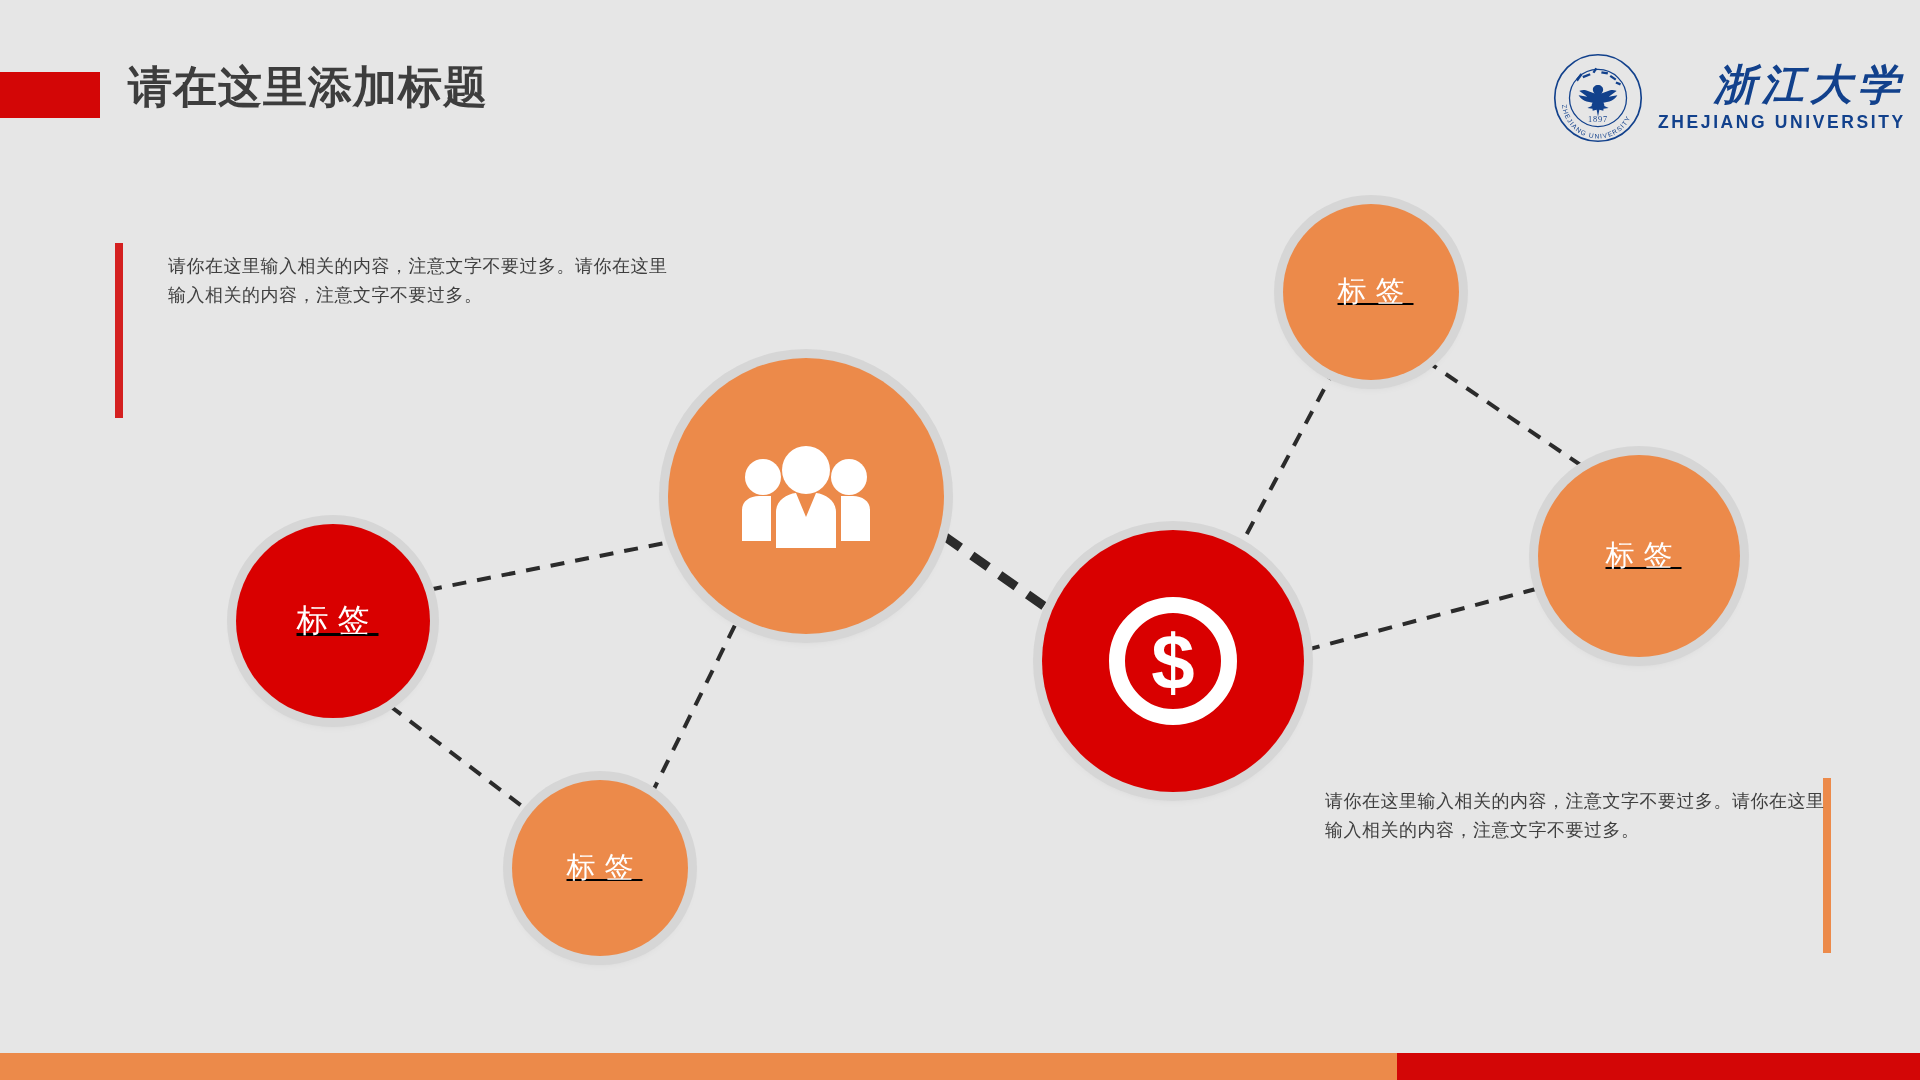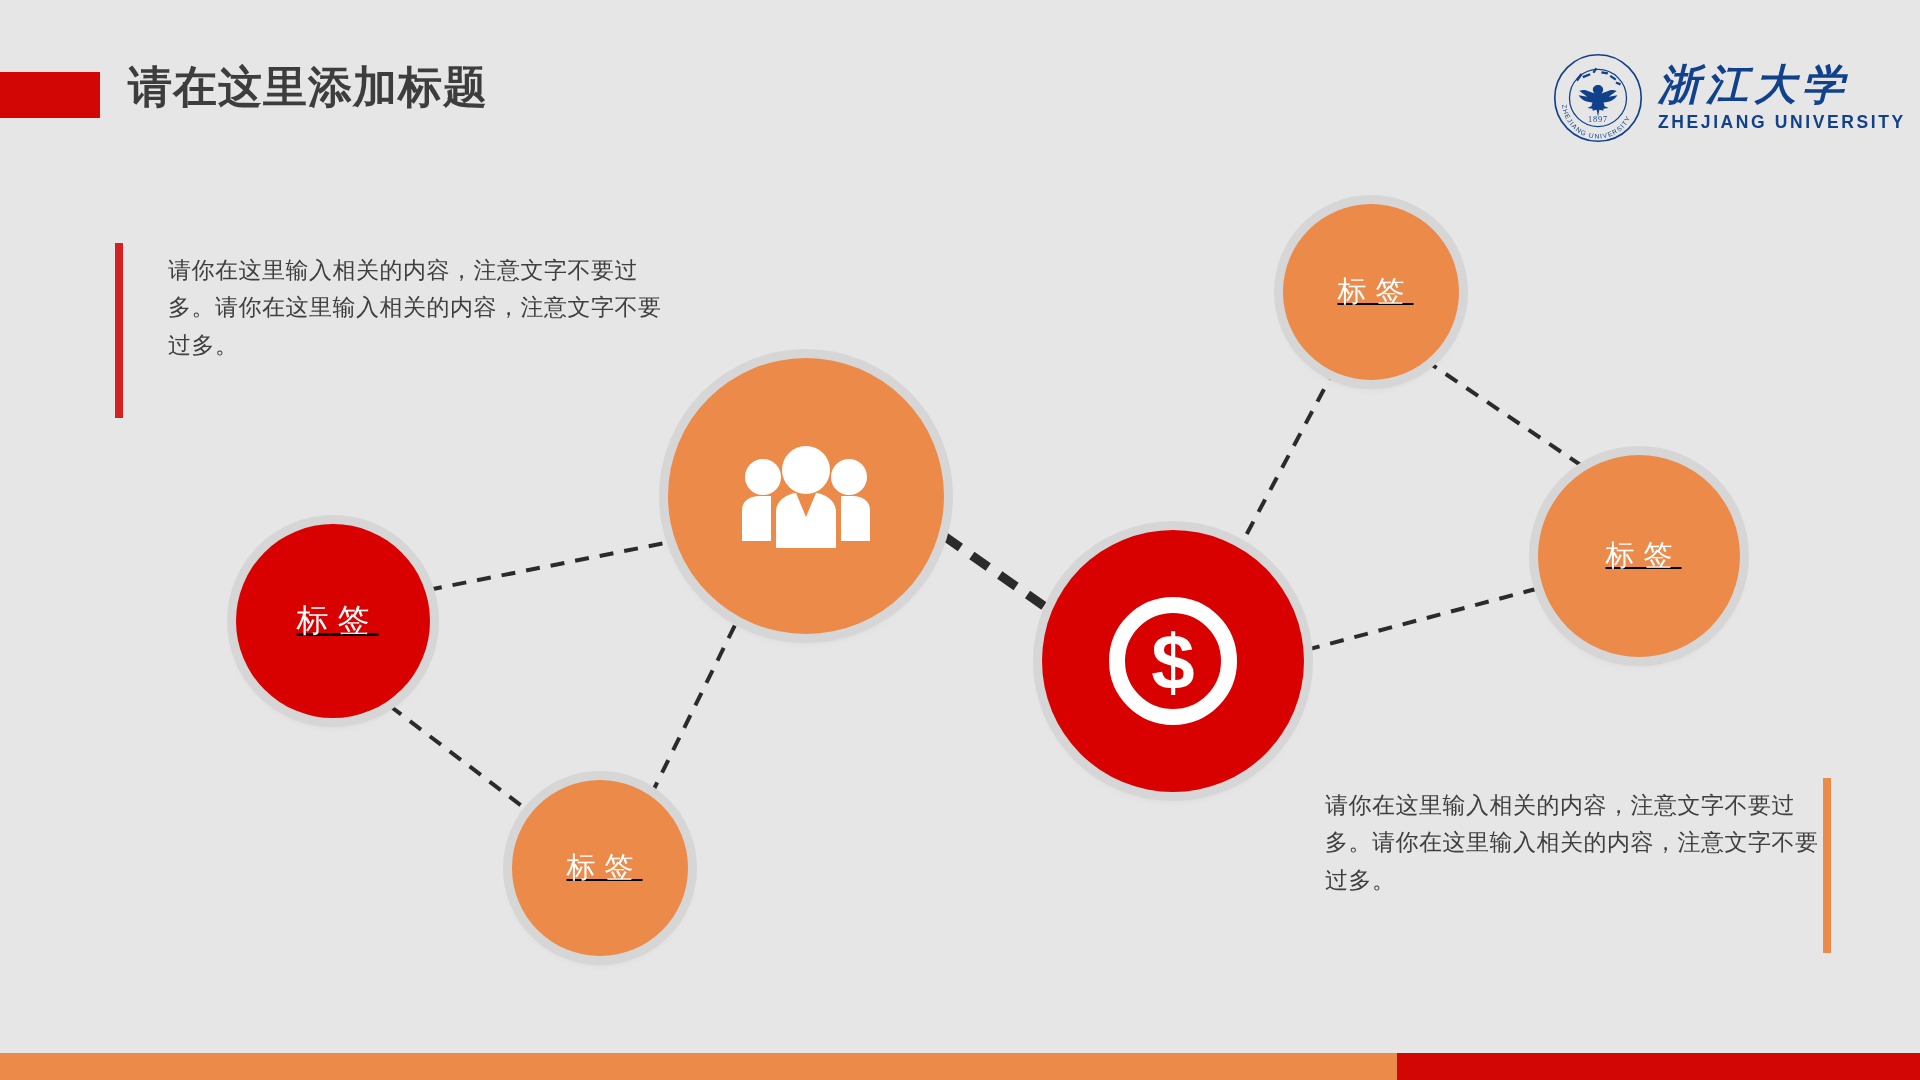--- a/index.html
+++ b/index.html
@@ -50,20 +50,21 @@
     width: 92px;
     height: 92px;
     flex: 0 0 92px;
     position: relative;
   }
   .logo-word {
     margin-left: 14px;
     display: flex;
     flex-direction: column;
     justify-content: center;
+    align-items: flex-end;
   }
   .logo-cn {
     font-family: "DejaVu Serif", "Liberation Serif", serif;
     font-size: 42px;
     font-weight: bold;
     font-style: italic;
     color: #12418c;
     letter-spacing: 6px;
     line-height: 1;
     white-space: nowrap;
@@ -73,21 +74,21 @@
     font-weight: bold;
     color: #12418c;
     letter-spacing: 2.6px;
     margin-top: 6px;
     white-space: nowrap;
   }
 
   
   .text-block {
     position: absolute;
-    font-size: 23px;
+    font-size: 18px;
     line-height: 1.62;
     color: #3f3f3f;
     letter-spacing: 0.5px;
   }
   .bar-left {
     position: absolute;
     left: 115px;
     top: 243px;
     width: 8px;
     height: 175px;

